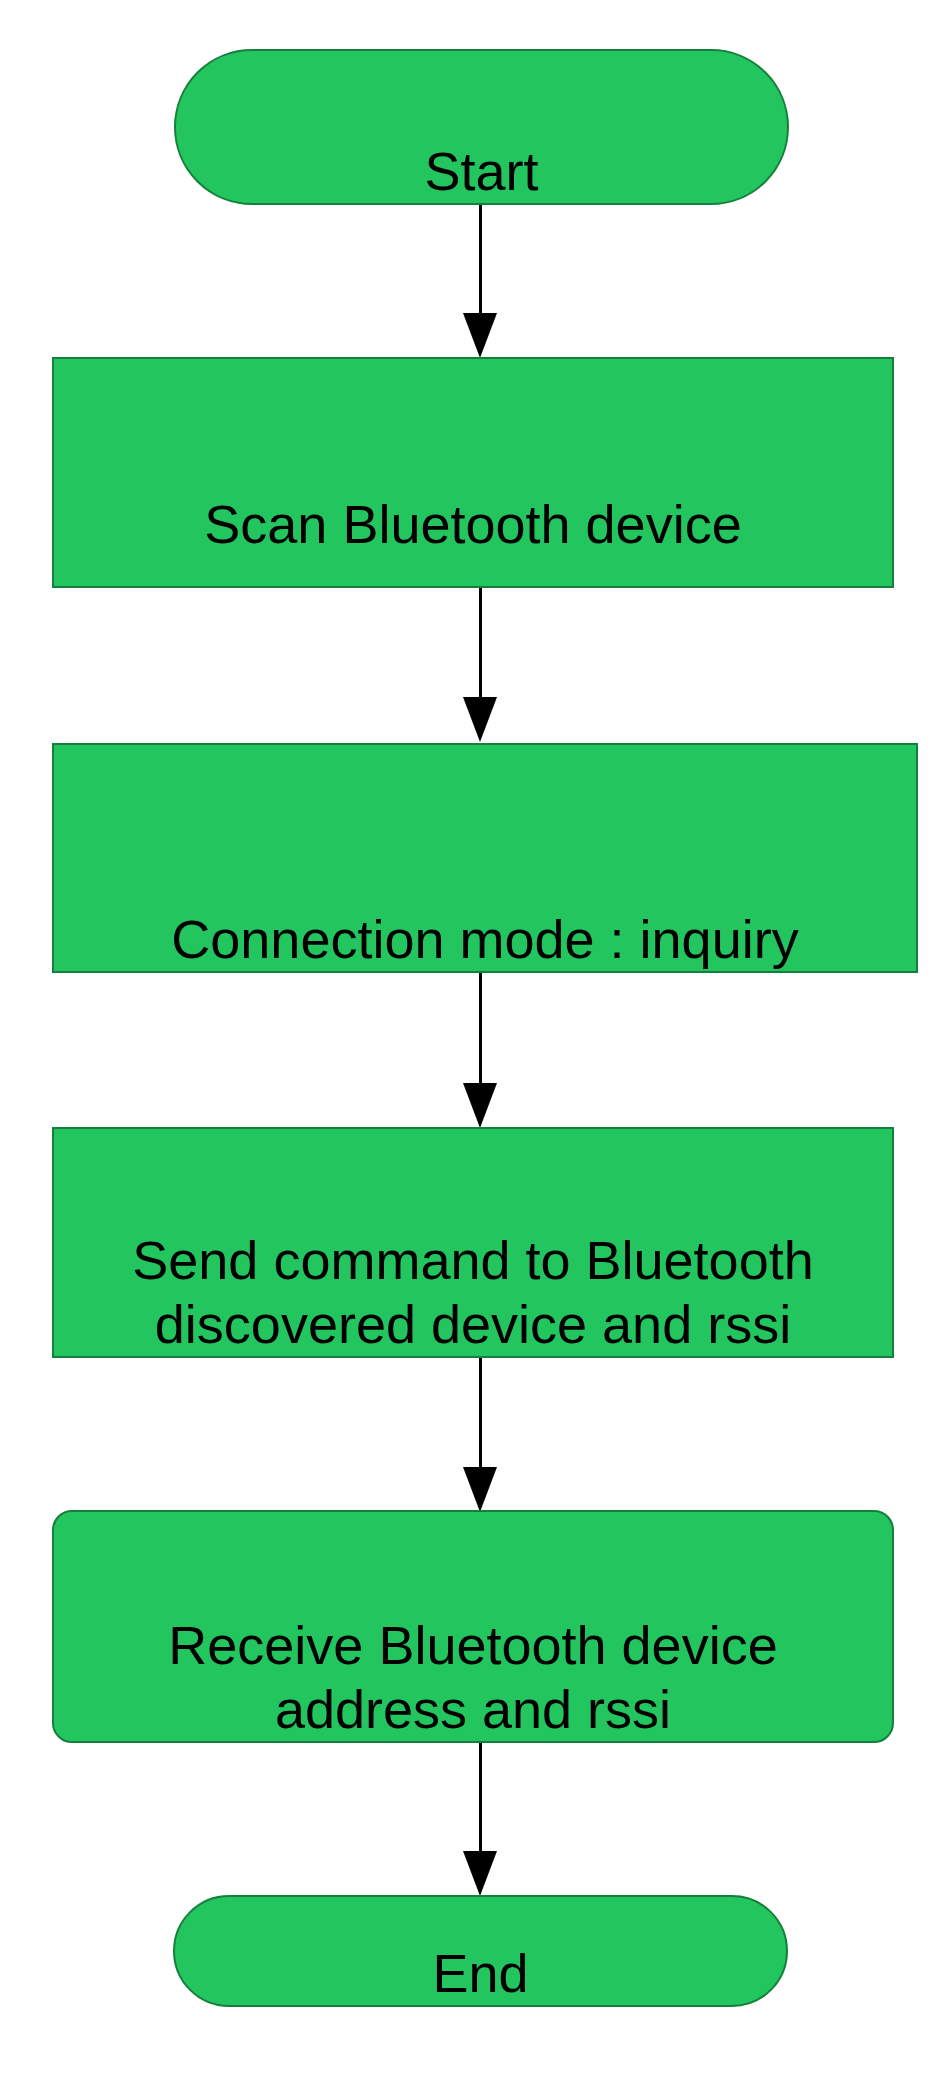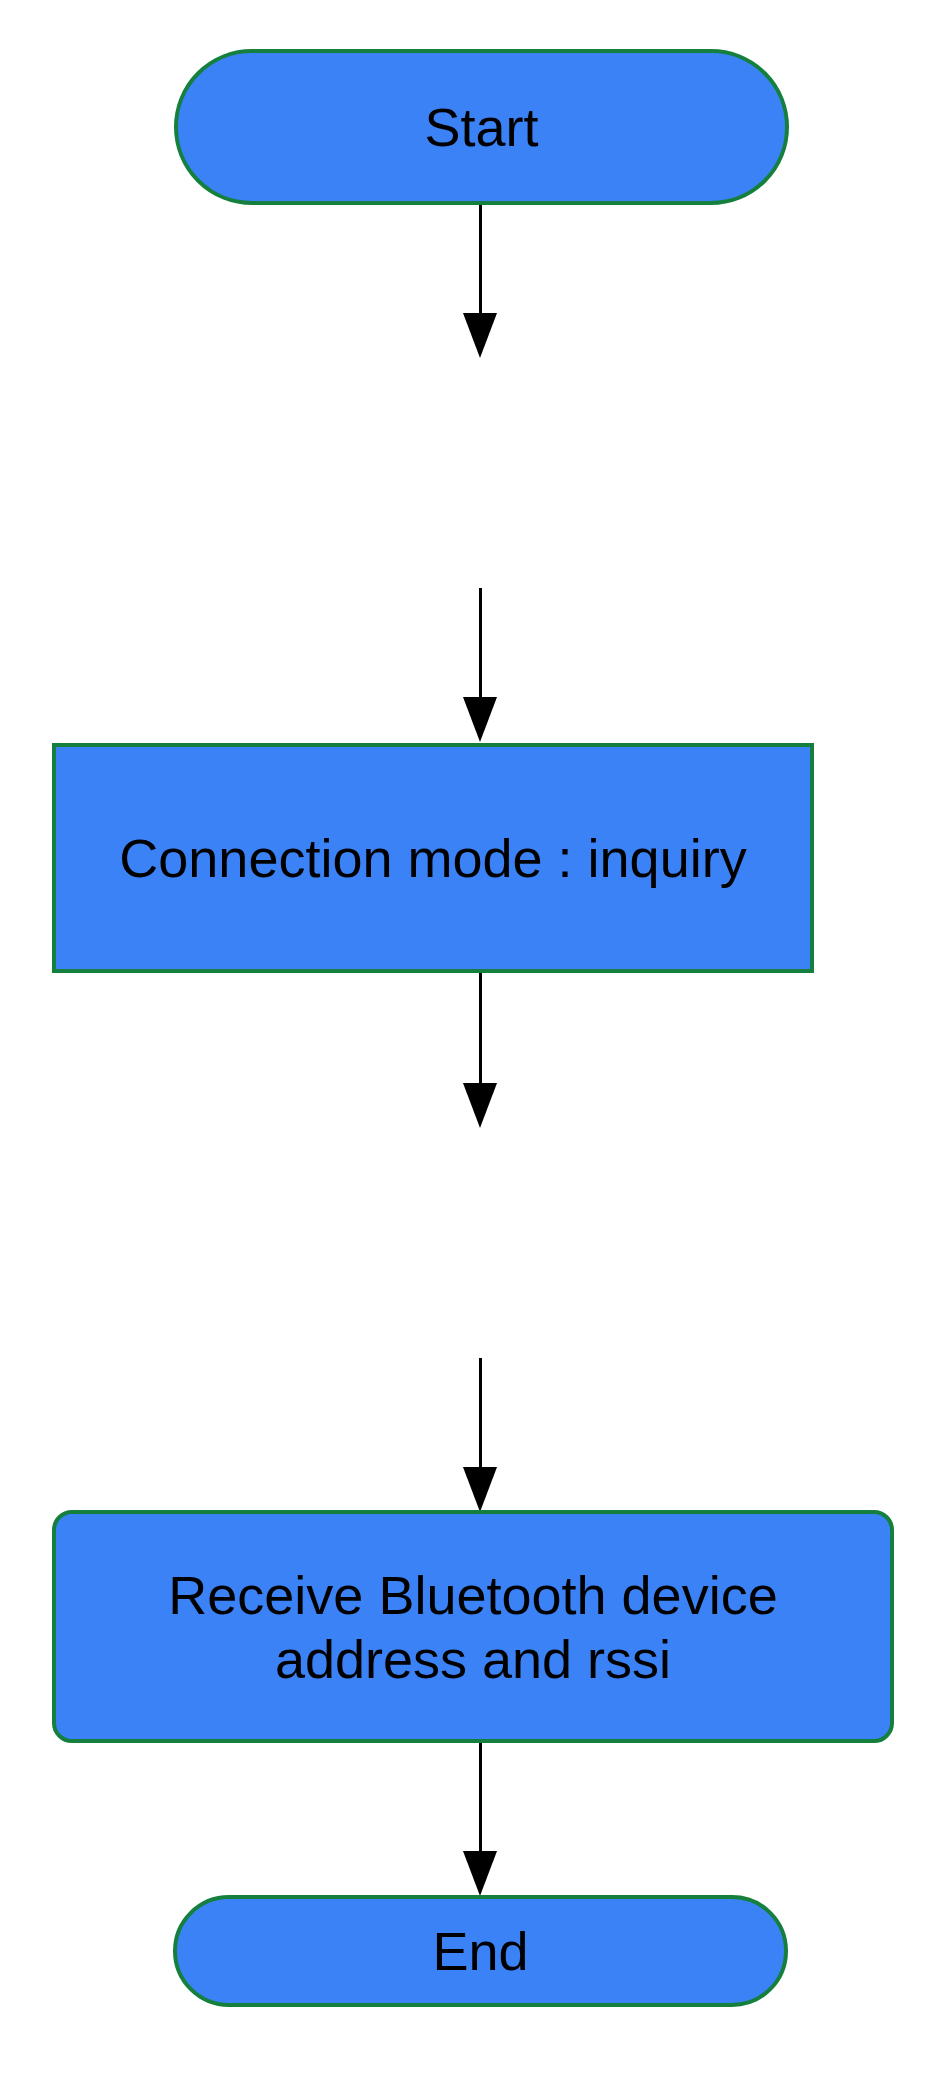--- a/index.html
+++ b/index.html
@@ -11,24 +11,24 @@
     position: relative;
     width: 930px;
     height: 2086px;
     background: #ffffff;
     font-family: "Liberation Sans", "DejaVu Sans", sans-serif;
     color: #000000;
   }
   .node {
     position: absolute;
     box-sizing: border-box;
-    border: 4px solid #15803d;
-    background: #3b82f6;
+    border: 2px solid #15803d;
+    background: #22c55e;
     display: flex;
-    align-items: center;
+    align-items: flex-end;
     justify-content: center;
   }
   .terminator {
     border-radius: 78px;
   }
   .process {
     border-radius: 0;
   }
   .node-label {
     font-size: 54px;
@@ -37,21 +37,21 @@
     white-space: pre-line;
     color: #000000;
   }
   
   .label-high {
     transform: translateY(-30px);
   }
   
   .node-start   { left: 174px; top: 49px;   width: 615px; height: 156px; }
   .node-scan    { left: 52px;  top: 357px;  width: 842px; height: 231px; }
-  .node-mode    { left: 52px;  top: 743px;  width: 762px; height: 230px; }
+  .node-mode    { left: 52px;  top: 743px;  width: 866px; height: 230px; }
   .node-send    { left: 52px;  top: 1127px; width: 842px; height: 231px; }
   .node-receive { left: 52px;  top: 1510px; width: 842px; height: 233px; border-radius: 20px; }
   .node-end     { left: 173px; top: 1895px; width: 615px; height: 112px; }
   
   .connector {
     position: absolute;
     left: 463px;            
     width: 34px;
     display: flex;
     flex-direction: column;
@@ -81,35 +81,42 @@
 
   <div class="node terminator node-start">
     <span class="node-label">Start</span>
   </div>
 
   <div class="connector connector-1">
     <div class="shaft"></div>
     <div class="head"></div>
   </div>
 
+  <div class="node process node-scan">
+    <span class="node-label label-high">Scan Bluetooth device</span>
+  </div>
 
   <div class="connector connector-2">
     <div class="shaft"></div>
     <div class="head"></div>
   </div>
 
   <div class="node process node-mode">
     <span class="node-label">Connection mode : inquiry</span>
   </div>
 
   <div class="connector connector-3">
     <div class="shaft"></div>
     <div class="head"></div>
   </div>
 
+  <div class="node process node-send">
+    <span class="node-label">Send command to Bluetooth
+discovered device and rssi</span>
+  </div>
 
   <div class="connector connector-4">
     <div class="shaft"></div>
     <div class="head"></div>
   </div>
 
   <div class="node process node-receive">
     <span class="node-label">Receive Bluetooth device
 address and rssi</span>
   </div>

